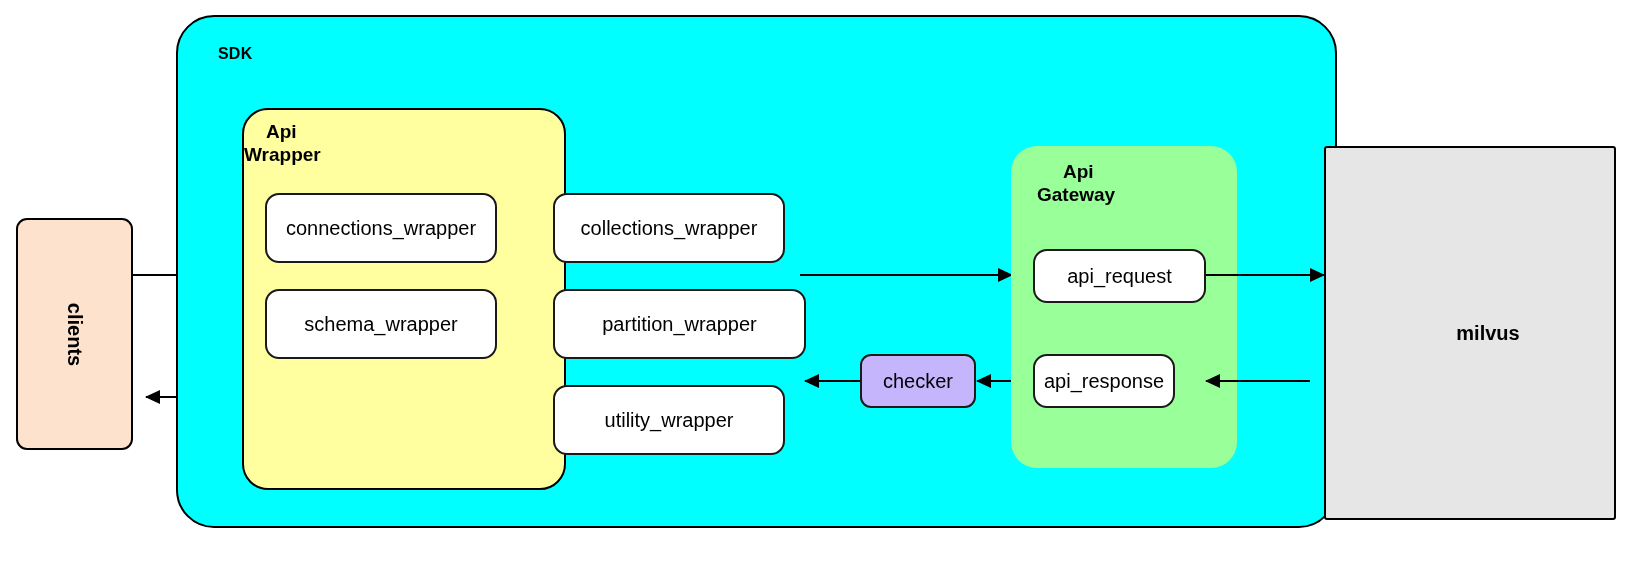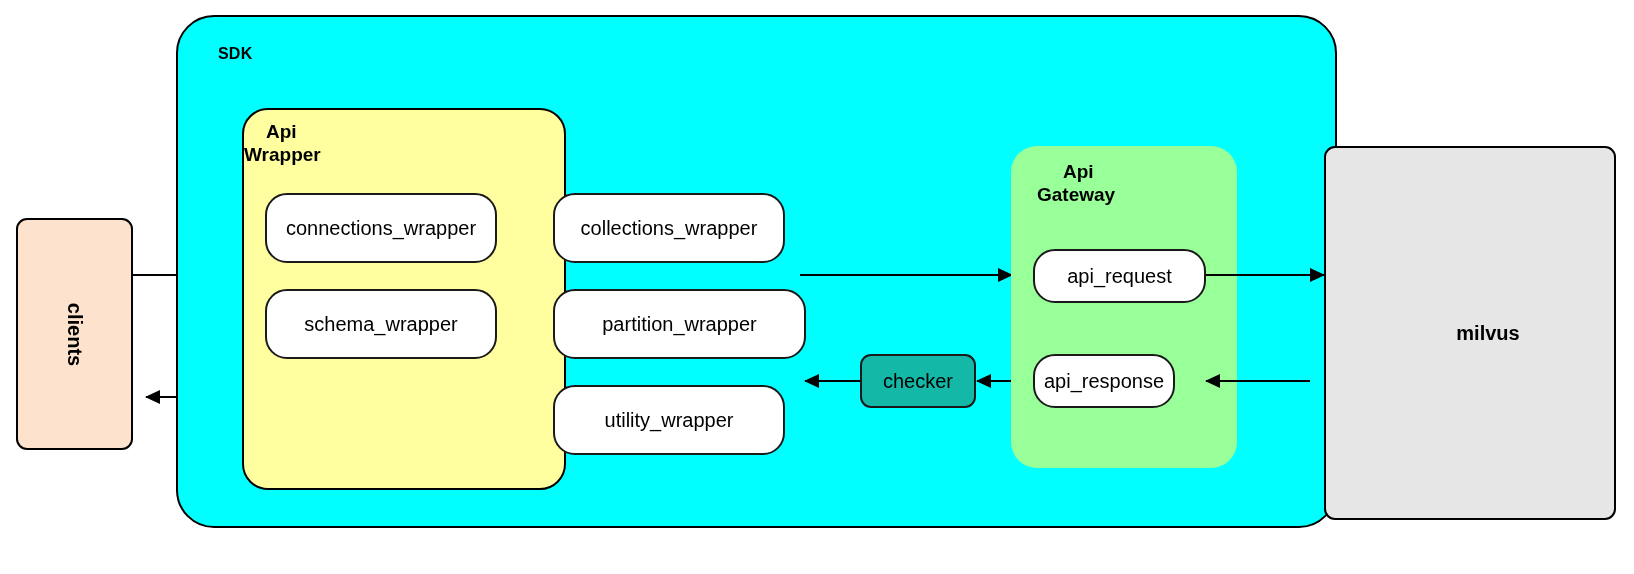--- a/index.html
+++ b/index.html
@@ -93,21 +93,21 @@
     line-height: 1.22;
     width: 140px;
     text-align: left;
   }
   .apigateway-label .w1 { display: block; margin-left: 26px; }
 
   
   .module {
     background: #ffffff;
     border: 2px solid #1a1a1a;
-    border-radius: 22px;
+    border-radius: 14px;
     font-size: 20px;
     font-weight: normal;
   }
 
   
   .clients-box {
     left: 16px;
     top: 218px;
     width: 117px;
     height: 232px;
@@ -123,33 +123,33 @@
   }
 
   
   .milvus-box {
     left: 1324px;
     top: 146px;
     width: 292px;
     height: 374px;
     background: #e6e6e6;
     border: 2px solid #000000;
-    border-radius: 11px;
+    border-radius: 3px;
     font-size: 20px;
     font-weight: bold;
     padding-left: 36px;
   }
 
   
   .checker-box {
     left: 860px;
     top: 354px;
     width: 116px;
     height: 54px;
-    background: #14b8a6;
+    background: #c4b5fd;
     border: 2px solid #1a1a1a;
     border-radius: 11px;
     font-size: 20px;
   }
 
   
   .arrow {
     position: absolute;
     height: 2px;
     background: #000000;

